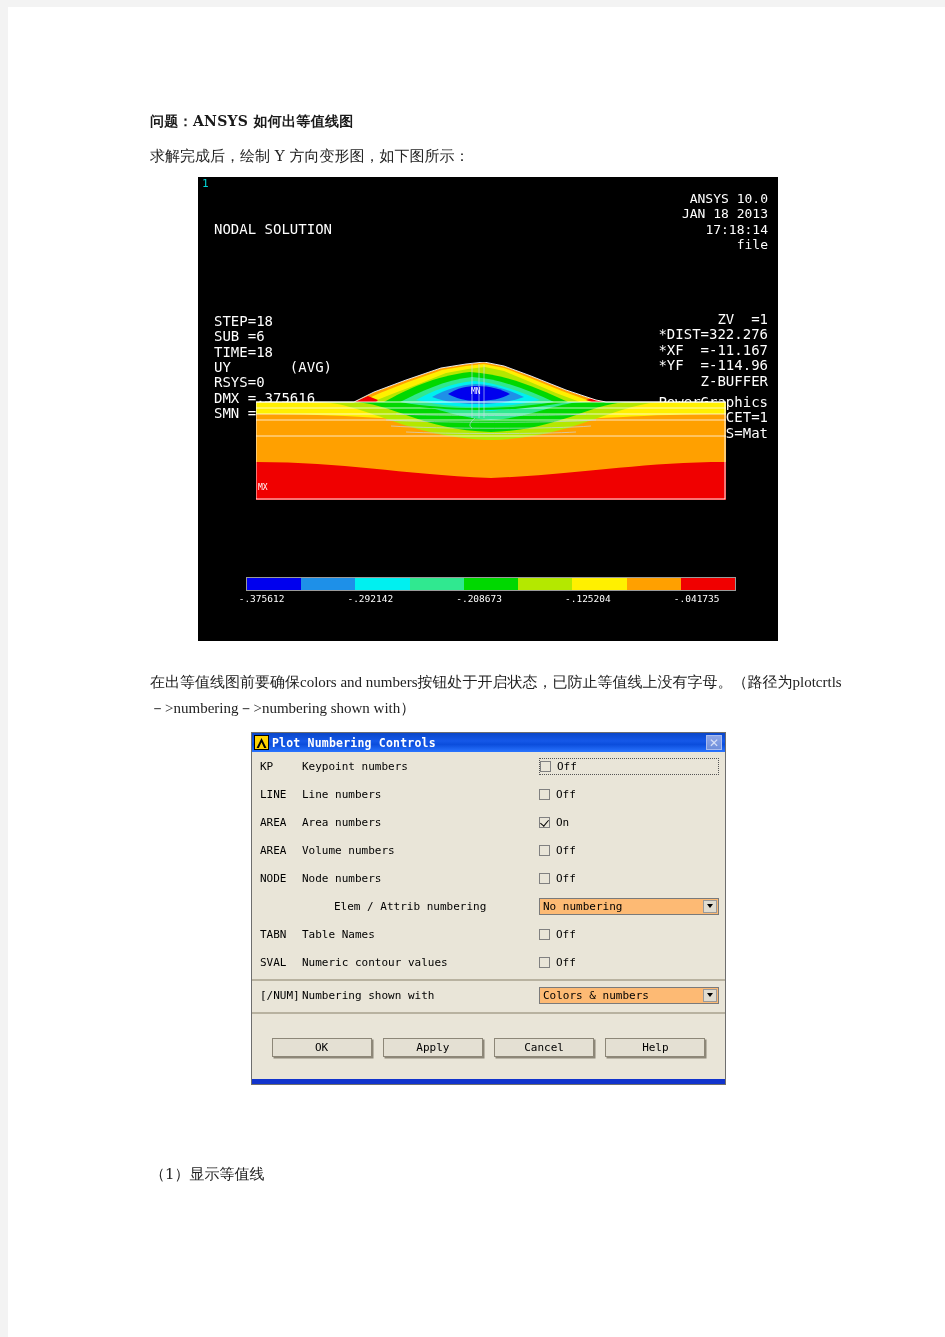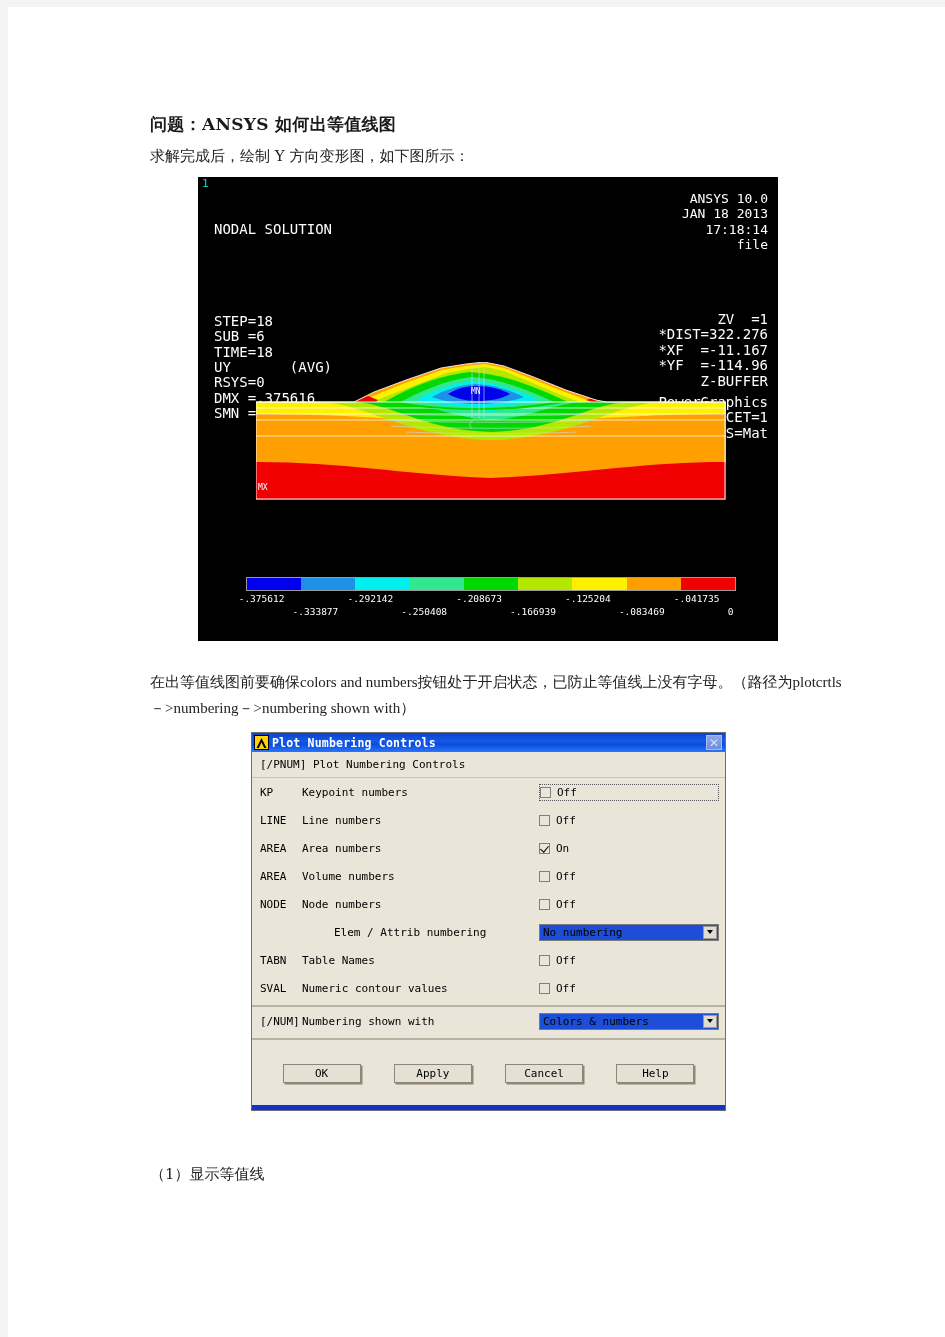--- a/index.html
+++ b/index.html
@@ -22,21 +22,21 @@
     height: 1330px;
     background: #ffffff;
   }
 
   
   .doc-heading {
     position: absolute;
     left: 142px;
     top: 106px;
     font-family: "DejaVu Serif", "Liberation Serif", serif;
-    font-size: 17px;
+    font-size: 14px;
     font-weight: bold;
     color: #1a1a1a;
     letter-spacing: 0.3px;
     white-space: nowrap;
   }
   .doc-line {
     position: absolute;
     font-family: "DejaVu Serif", "Liberation Serif", serif;
     font-size: 15px;
     color: #222;
@@ -252,21 +252,21 @@
     border: 1px dotted #555;
     padding: 1px 2px 1px 0px;
     display: flex;
     align-items: center;
     flex: 1 1 auto;
     box-sizing: border-box;
   }
   .combo {
     flex: 1 1 auto;
     height: 17px;
-    background: #1d4ed8;
+    background: #fdba74;
     border: 1px solid #7a7a7a;
     box-sizing: border-box;
     display: flex;
     align-items: center;
     position: relative;
     font-size: 11px;
     padding-left: 3px;
     color: #000;
   }
   .combo-arrow {
@@ -291,21 +291,21 @@
     height: 0;
     border-top: 2px solid #b8b2a0;
     margin: 3px 0 0 0;
   }
   .btn-row {
     display: flex;
     justify-content: space-around;
     padding: 24px 14px 18px 14px;
   }
   .dlg-btn {
-    width: 78px;
+    width: 100px;
     height: 19px;
     background: #e4e0d3;
     border: 1px solid #8d8778;
     box-shadow: 1.5px 1.5px 0 #8d8778;
     box-sizing: border-box;
     font-size: 11px;
     color: #000;
     display: flex;
     align-items: center;
     justify-content: center;
@@ -427,46 +427,38 @@
           <div class="band" style="background: rgb(255, 160, 0);"></div>
           <div class="band" style="background: rgb(240, 0, 0);"></div>
         </div>
       <div class="cb-row" style="margin-top:2px;">
           <span style="left: -1.5%;">-.375612</span>
           <span style="left: 20.7%;">-.292142</span>
           <span style="left: 42.9%;">-.208673</span>
           <span style="left: 65.1%;">-.125204</span>
           <span style="left: 87.3%;">-.041735</span>
         </div>
-      <div class="cb-row">
-          <span style="left: 9.5%;">-.333877</span>
-          <span style="left: 31.7%;">-.250408</span>
-          <span style="left: 53.9%;">-.166939</span>
-          <span style="left: 76.1%;">-.083469</span>
-          <span style="left: 98.3%;">0</span>
-        </div>
     </div>
   </div>
 
   <div class="doc-para"><span>在出等值线图前要确保</span><span class="en">colors  and  numbers</span><span>按钮处于开启状态，已防止等值线上没有字母。（路径为</span><span class="en">plotcrtls－&gt;numbering－&gt;numbering  shown  with</span><span>）</span></div>
 
   <div id="dialog">
 
     <div id="dialog-titlebar">
       <span id="ansys-logo">
         <svg width="11" height="10" viewBox="0 0 11 10">
             <path d="M5.5 0 L10.5 10 L8.2 10 L5.5 4.3 L2.8 10 L0.5 10 Z" fill="#000"></path>
           </svg>
       </span>
       <span id="dialog-title">Plot Numbering Controls</span>
       <span id="dialog-close">✕</span>
     </div>
 
     <div id="dialog-body">
-      <div class="hdr-row">[/PNUM]  Plot Numbering Controls</div>
       <div id="rows-host">
           <div class="opt-row">
             <span class="opt-code">KP</span>
             <span class="opt-label" style="padding-left: 0px;">Keypoint numbers</span>
             <span class="opt-ctrl">
               <span class="focus-ring">
                 <span class="chk-box"></span>
                 <span class="chk-text">Off</span>
               </span>
             </span>

